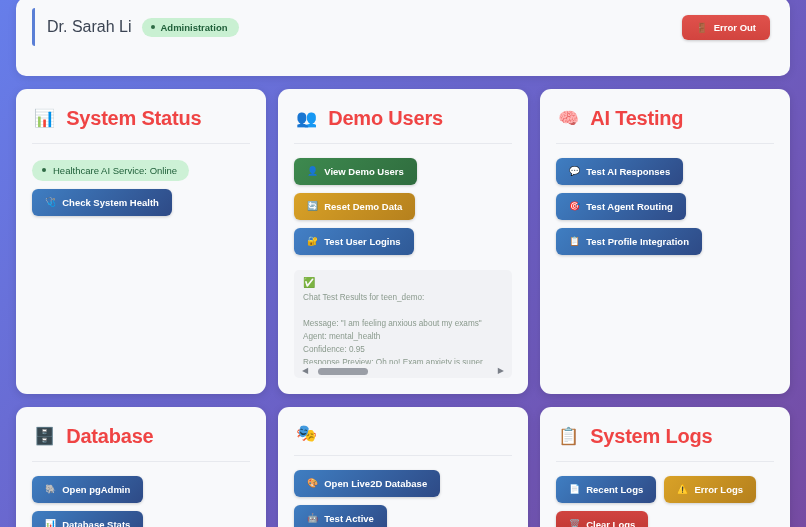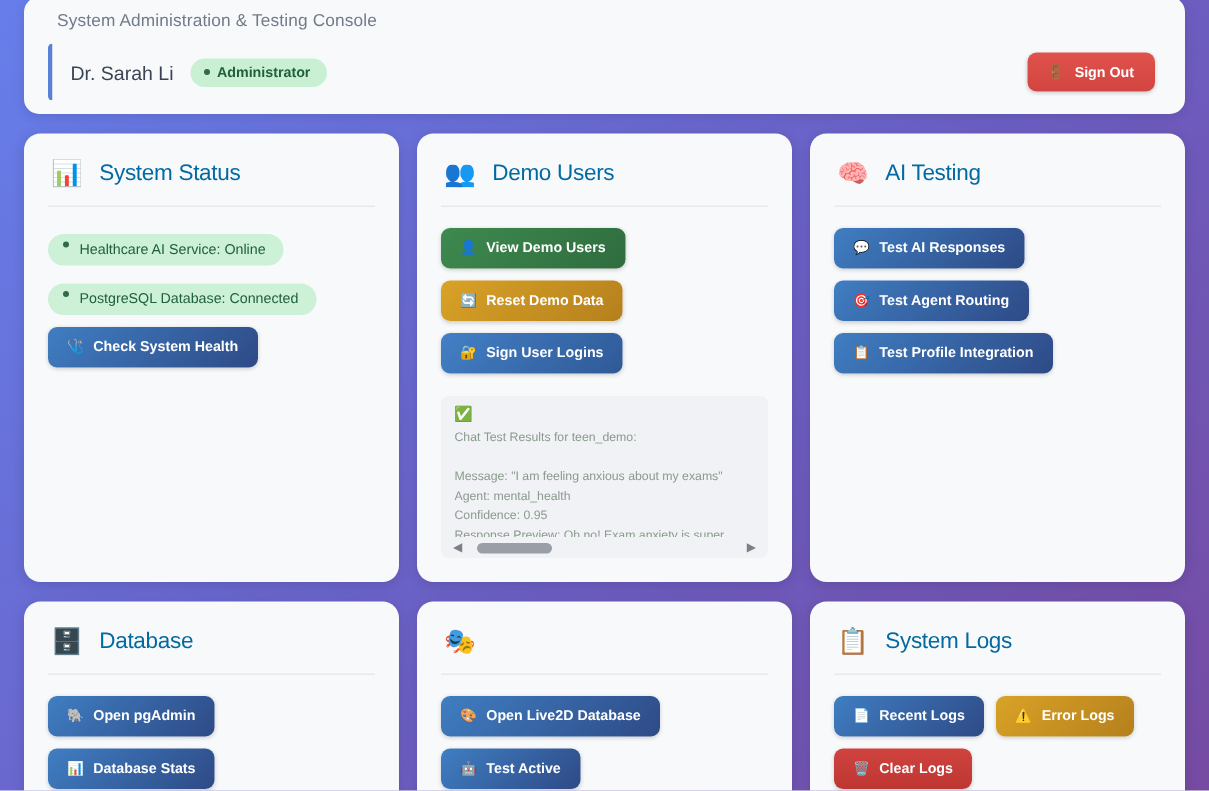--- a/index.html
+++ b/index.html
@@ -35,21 +35,21 @@
   .user-row {
     display: flex;
     align-items: center;
     justify-content: space-between;
     border-left: 3px solid #5a7fd6;
     border-radius: 3px;
     padding: 5px 4px 5px 12px;
     height: 38px;
   }
   .user-left { display: flex; align-items: center; gap: 11px; }
-  .user-name { font-size: 13px; color: #3b4453; }
+  .user-name { font-size: 16px; color: #3b4453; }
   .role-badge {
     background: #c9f0d2;
     color: #20603a;
     font-size: 9.5px;
     font-weight: bold;
     border-radius: 11px;
     padding: 4px 11px 4px 9px;
     display: flex;
     align-items: center;
     gap: 5px;
@@ -92,32 +92,32 @@
 
   .card-head {
     display: flex;
     align-items: center;
     gap: 11px;
     padding: 4px 0 13px 2px;
     border-bottom: 1px solid #e7e9ee;
   }
   .card-icon { font-size: 17px; line-height: 1; }
   .card-title {
-    font-size: 15px;
-    font-weight: normal;
-    color: #0369a1;
+    font-size: 20px;
+    font-weight: bold;
+    color: #ef4444;
     letter-spacing: -.2px;
   }
 
   .card-body { padding-top: 14px; }
 
   
   .pill {
     display: inline-flex;
-    align-items: flex-start;
+    align-items: center;
     gap: 7px;
     background: #cdf1d6;
     color: #20603a;
     font-size: 9.5px;
     border-radius: 12px;
     padding: 5px 12px 5px 10px;
     margin-bottom: 8px;
   }
   .pill-dot { width: 4px; height: 4px; border-radius: 50%; background: #2f6b45; }
 
@@ -180,53 +180,48 @@
     background: #9a9ea6; border-radius: 4px;
     cursor: pointer;
   }
 
   .grid-bottom { margin-top: 13px; }
 </style>
 </head>
 <body>
 
 <div class="header-card">
-  <div class="header-subtitle">System Administration &amp; Testing Console</div>
   <div class="user-row">
     <div class="user-left">
       <span class="user-name">Dr. Sarah Li</span>
       <span class="role-badge">
         <span class="role-dot"></span>
-        <span>Administrator</span>
+        <span>Administration</span>
       </span>
     </div>
     <button class="signout-btn">
       <span class="bico">🚪</span>
-      <span>Sign Out</span>
+      <span>Error Out</span>
     </button>
   </div>
 </div>
 
 <div class="grid">
 
   <div class="card tall">
     <div class="card-head">
       <span class="card-icon">📊</span>
       <span class="card-title">System Status</span>
     </div>
     <div class="card-body">
       <div>
         <div><span class="pill">
               <span class="pill-dot"></span>
               <span>Healthcare AI Service: Online</span>
             </span></div>
-        <div><span class="pill">
-              <span class="pill-dot"></span>
-              <span>PostgreSQL Database: Connected</span>
-            </span></div>
       </div>
       <div class="btn-row">
         <button class="btn btn-blue">
           <span class="bico">🩺</span>
           <span>Check System Health</span>
         </button>
       </div>
     </div>
   </div>
 
@@ -240,21 +235,21 @@
         <button class="btn btn-green">
           <span class="bico">👤</span>
           <span>View Demo Users</span>
         </button>
         <button class="btn btn-gold">
           <span class="bico">🔄</span>
           <span>Reset Demo Data</span>
         </button>
         <button class="btn btn-blue2">
           <span class="bico">🔐</span>
-          <span>Sign User Logins</span>
+          <span>Test User Logins</span>
         </button>
       </div>
 
       <div class="console">
         <div class="console-ok">✅</div>
         <div class="console-pre">Chat Test Results for teen_demo:
 
 Message: "I am feeling anxious about my exams"
 Agent: mental_health
 Confidence: 0.95

